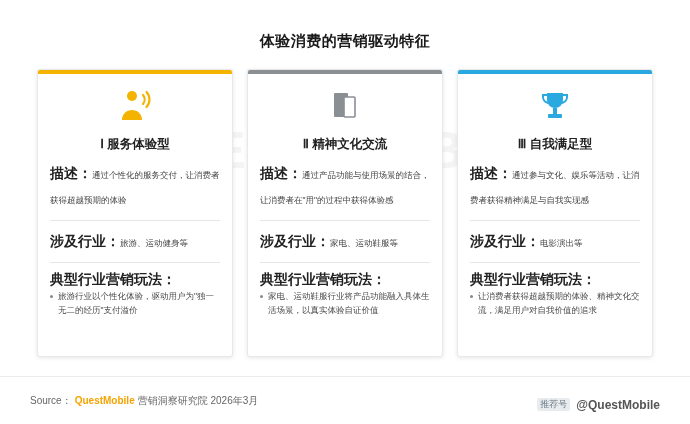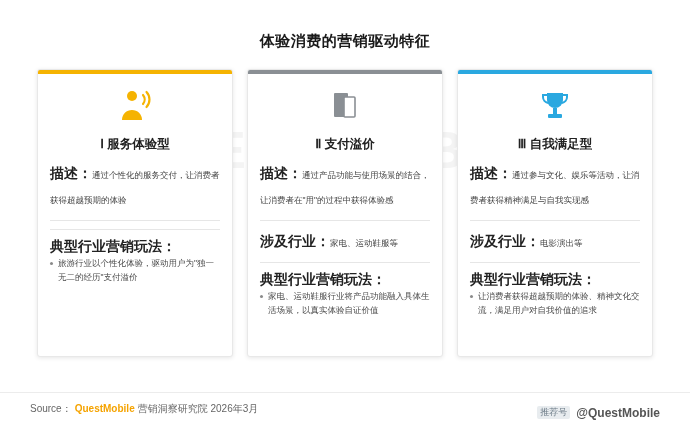--- a/index.html
+++ b/index.html
@@ -123,21 +123,21 @@
     width: 3px;
     height: 3px;
     background: #8a8a8a;
     border-radius: 50%;
   }
   .footer {
     position: absolute;
     left: 0;
     bottom: 0;
     width: 690px;
-    height: 32px;
+    height: 48px;
     border-top: 1px solid #ececec;
     display: flex;
     align-items: center;
     box-sizing: border-box;
     padding: 0 30px;
   }
   .source-text {
     font-size: 10px;
     color: #666666;
   }
@@ -190,37 +190,40 @@
           <path d="M28 8a7 7 0 0 1 0 9" stroke="#f5b301" stroke-width="2.2" fill="none" stroke-linecap="round"></path>
           <path d="M31.5 5a11 11 0 0 1 0 15" stroke="#f5b301" stroke-width="2.2" fill="none" stroke-linecap="round"></path>
         </svg>
       </div>
       <div class="card-heading">Ⅰ 服务体验型</div>
       <div class="card-body">
         <div class="field">
           <span class="field-label">描述：</span><span class="field-value">通过个性化的服务交付，让消费者获得超越预期的体验</span>
         </div>
         <div class="divider"></div>
+        <div class="field">
+          <span class="field-label">涉及行业：</span><span class="field-value">旅游、运动健身等</span>
+        </div>
         <div class="divider"></div>
         <div class="field-label">典型行业营销玩法：</div>
         <ul class="bullet-list">
           <li>旅游行业以个性化体验，驱动用户为"独一无二的经历"支付溢价</li>
         </ul>
       </div>
     </div>
 
     <div class="card">
       <div class="card-top" style="background:#8a8f94;"></div>
       <div class="card-icon">
         <svg class="icon-svg" width="40" height="40" viewBox="0 0 40 40">
           <rect x="9" y="6" width="14" height="24" rx="1" fill="#8a8f94"></rect>
           <rect x="19" y="10" width="11" height="20" rx="1" fill="#ffffff" stroke="#8a8f94" stroke-width="1.6"></rect>
         </svg>
       </div>
-      <div class="card-heading">Ⅱ 支付溢价</div>
+      <div class="card-heading">Ⅱ 精神文化交流</div>
       <div class="card-body">
         <div class="field">
           <span class="field-label">描述：</span><span class="field-value">通过产品功能与使用场景的结合，让消费者在"用"的过程中获得体验感</span>
         </div>
         <div class="divider"></div>
         <div class="field">
           <span class="field-label">涉及行业：</span><span class="field-value">家电、运动鞋服等</span>
         </div>
         <div class="divider"></div>
         <div class="field-label">典型行业营销玩法：</div>

